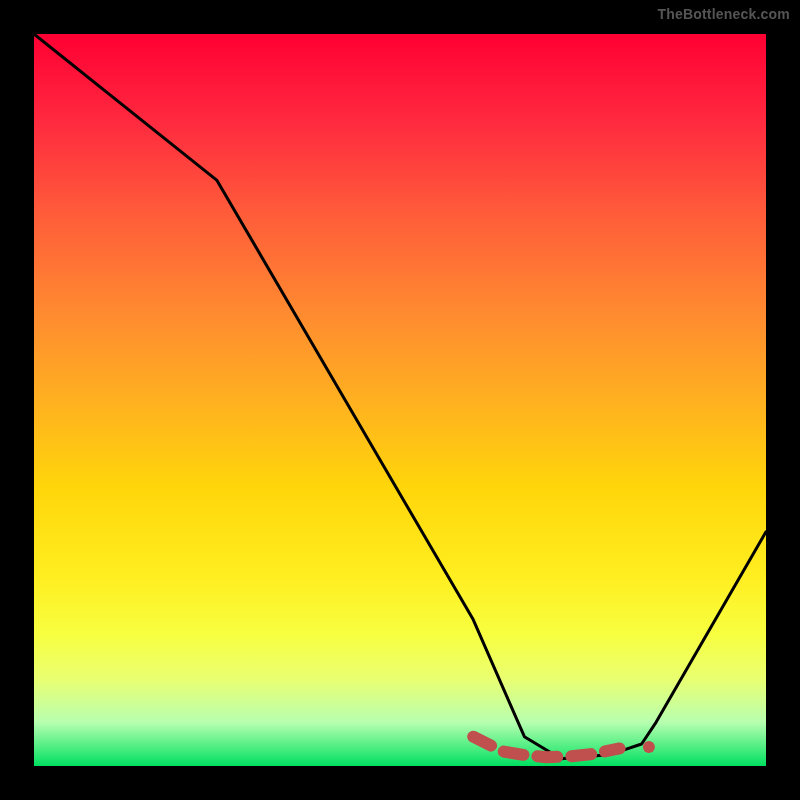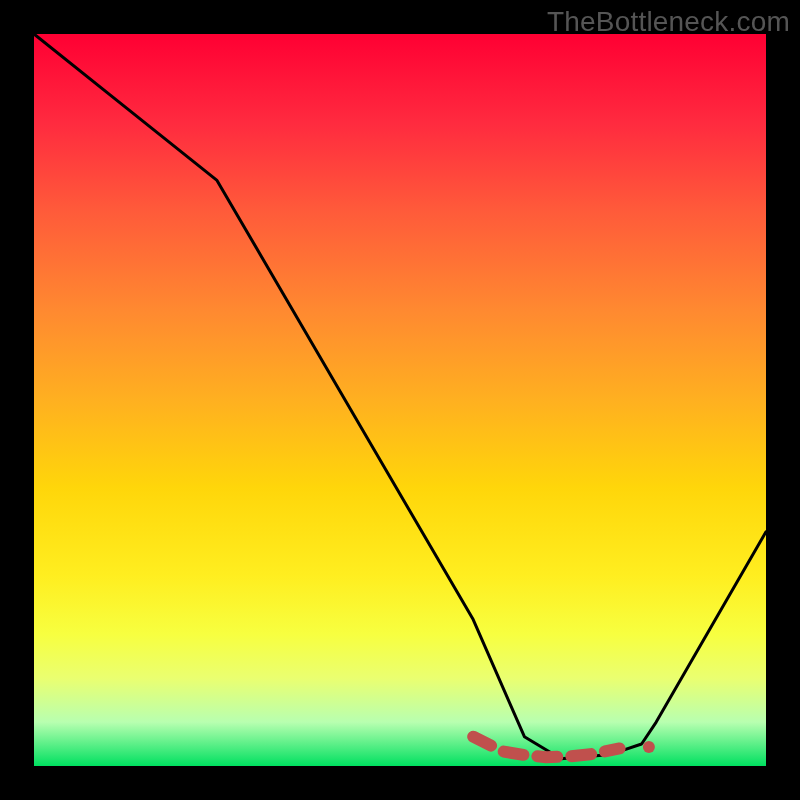--- a/index.html
+++ b/index.html
@@ -38,22 +38,22 @@
       #eaff70 88%,
       #b8ffb0 94%,
       #00e060 100%
     );
   }
   .watermark {
     position: absolute;
     top: 6px;
     right: 10px;
     color: #555;
-    font-size: 28px;
-    font-weight: 400;
+    font-size: 14px;
+    font-weight: 700;
     letter-spacing: 0.2px;
     z-index: 5;
     user-select: none;
   }
   svg.overlay {
     position: absolute;
     left: 0;
     top: 0;
     width: 732px;
     height: 732px;

